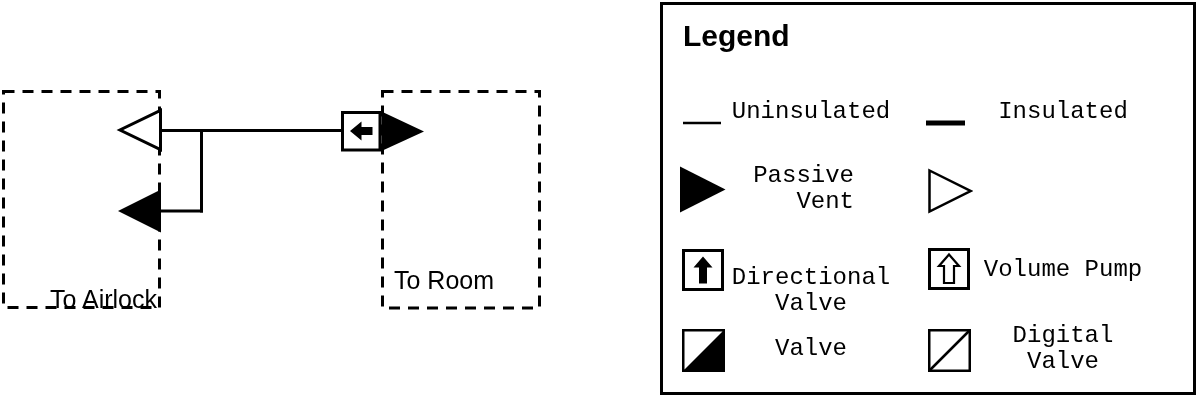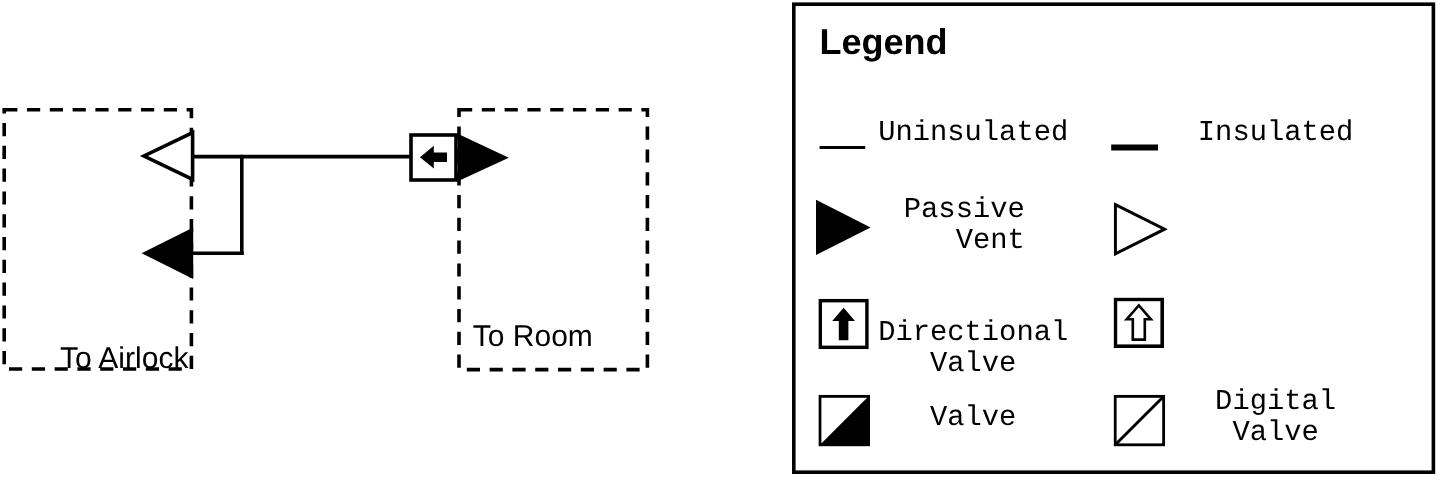--- a/index.html
+++ b/index.html
@@ -90,20 +90,21 @@
     <svg class="legend-icon icon-directional-valve" width="42" height="42" viewBox="0 0 42 42">
       <rect class="hollow" x="1.5" y="1.5" width="39" height="39" stroke-width="3"></rect>
       <polygon class="fillshape" points="21,7.5 30.5,18.5 25,18.5 25,34.5 17,34.5 17,18.5 11.5,18.5"></polygon>
     </svg>
     <div class="legend-label lbl-directional-valve">Directional Valve</div>
 
     <svg class="legend-icon icon-volume-pump" width="42" height="42" viewBox="0 0 42 42">
       <rect class="hollow" x="1.5" y="1.5" width="39" height="39" stroke-width="3"></rect>
       <polygon class="hollow" points="21,6.5 31,18 26,18 26,35 16,35 16,18 11,18" stroke-width="2.2"></polygon>
     </svg>
+    <div class="legend-label lbl-r lbl-volume-pump">Volume Pump</div>
 
     <svg class="legend-icon icon-valve" width="43" height="43" viewBox="0 0 43 43">
       <rect class="hollow" x="1.25" y="1.25" width="40.5" height="40.5" stroke-width="2.5"></rect>
       <polygon class="fillshape" points="2,41 41,2 41,41"></polygon>
     </svg>
     <div class="legend-label lbl-l lbl-valve">Valve</div>
 
     <svg class="legend-icon icon-digital-valve" width="43" height="43" viewBox="0 0 43 43">
       <rect class="hollow" x="1.25" y="1.25" width="40.5" height="40.5" stroke-width="2.5"></rect>
       <line class="stroke" x1="2" y1="41" x2="41" y2="2" stroke-width="2.5"></line>

